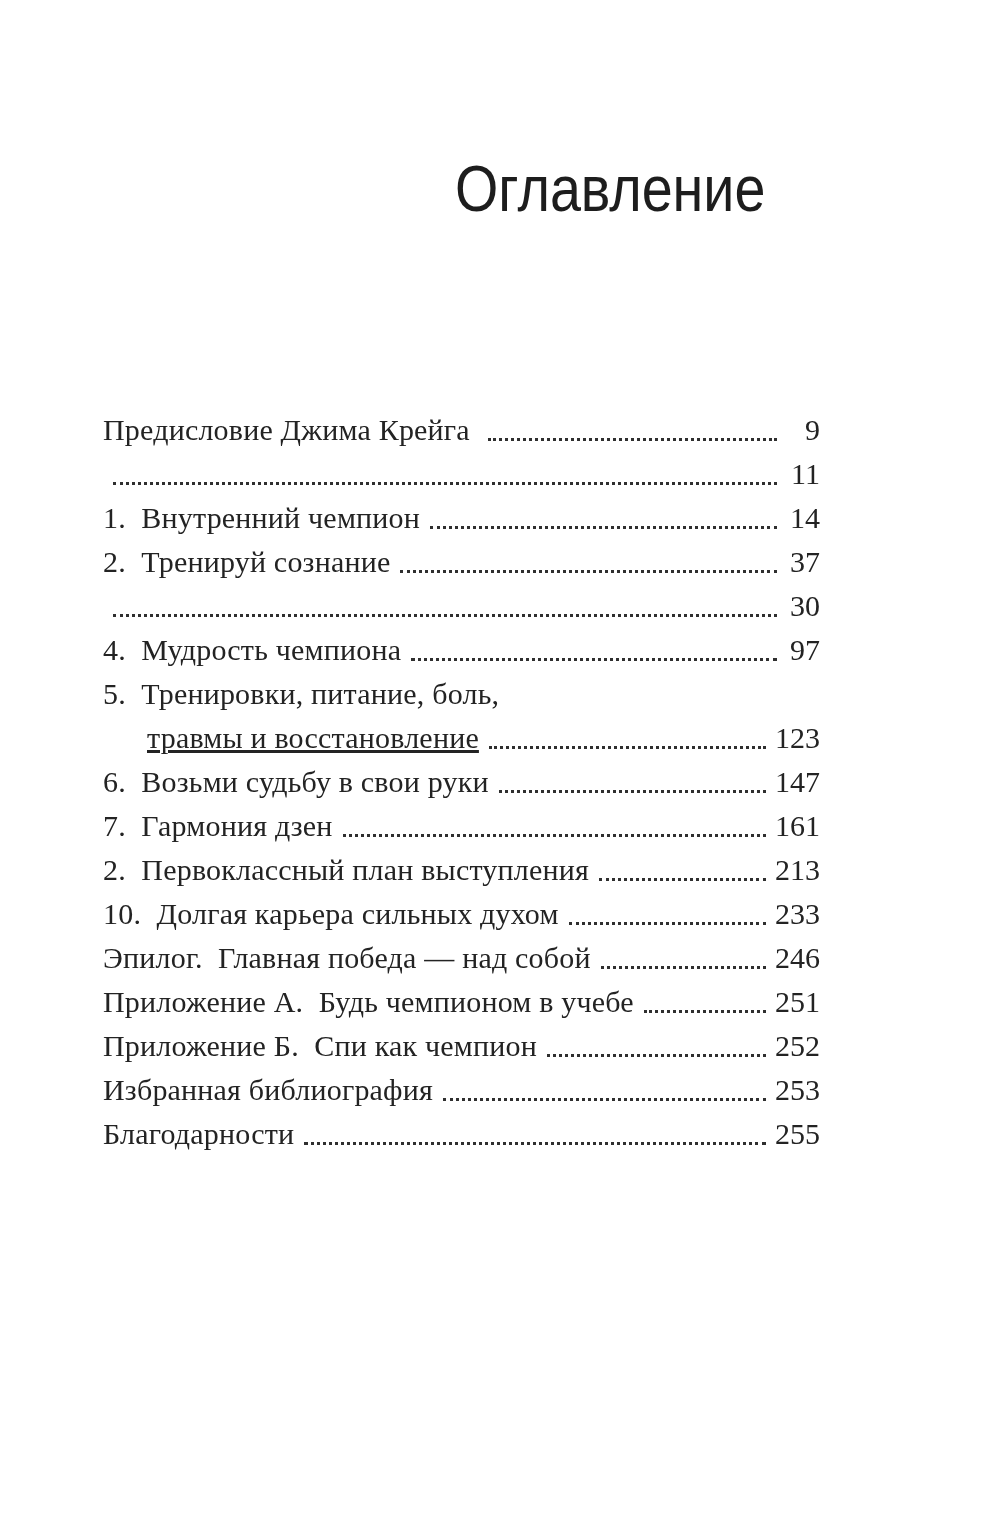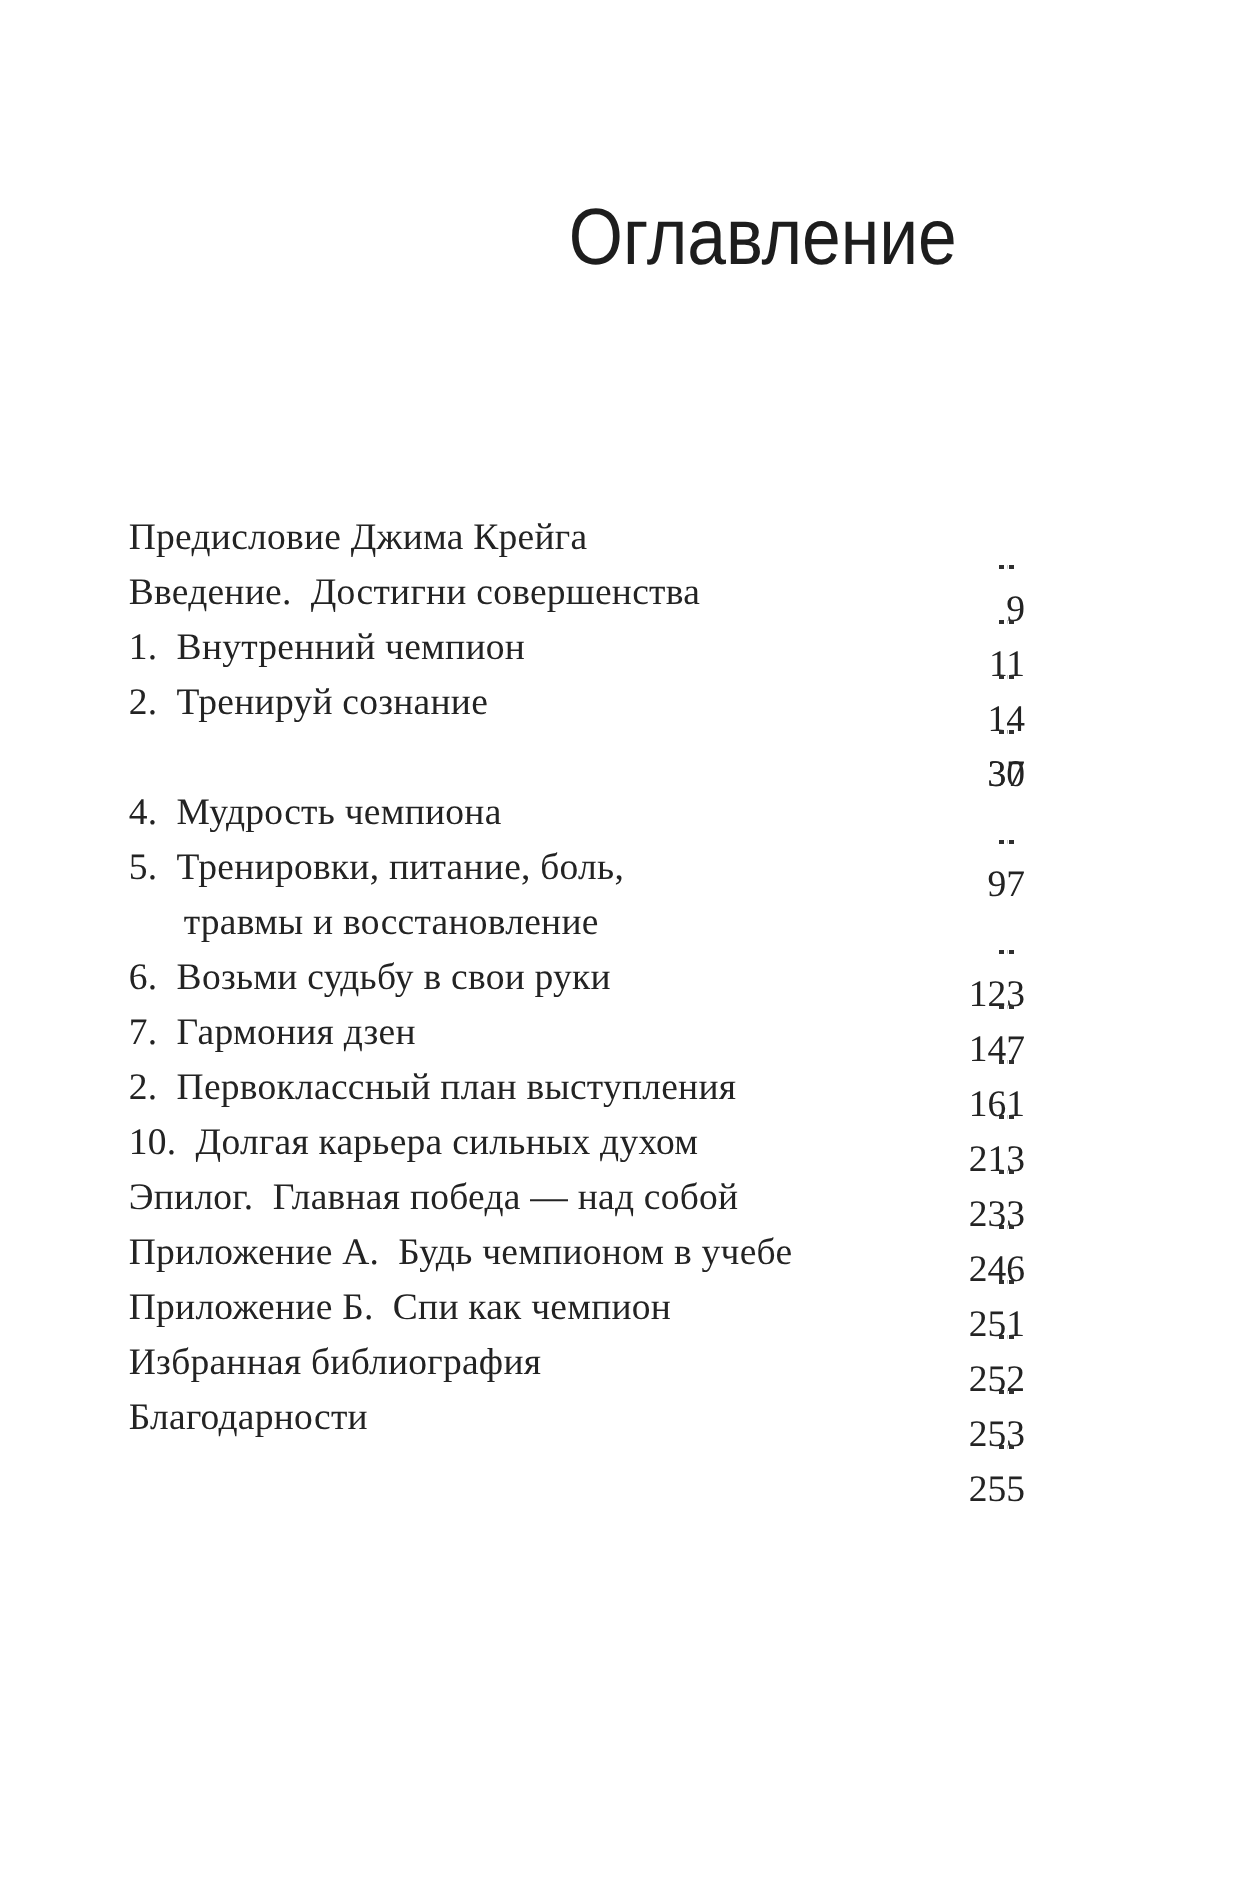--- a/index.html
+++ b/index.html
@@ -30,29 +30,28 @@
   .toc {
     position: absolute;
     left: 103px;
     top: 408px;
     width: 717px;
   }
   .row {
     display: flex;
     height: 44px;
     align-items: stretch;
-    flex-direction: column;
   }
   .lbl {
     font-size: 30px;
     line-height: 44px;
     white-space: pre;
     letter-spacing: 0.2px;
   }
-  .row.cont .lbl { padding-left: 44px; }
+  .row.cont .lbl { padding-left: 44px; text-decoration: underline; }
   .leader {
     flex: 1 1 auto;
     align-self: flex-end;
     height: 0;
     border-bottom: 3px dotted #2f2f2f;
     margin: 0 9px 11px 10px;
     min-width: 12px;
   }
   .pg {
     font-size: 30px;
@@ -71,21 +70,20 @@
 
   <div class="toc">
 
     <div class="row">
       <span class="lbl">Предисловие Джима Крейга </span>
       <span class="leader"></span>
       <span class="pg">9</span>
     </div>
 
     <div class="row">
-      <span class="lbl">Введение.  Достигни совершенства</span>
       <span class="leader"></span>
       <span class="pg">11</span>
     </div>
 
     <div class="row">
       <span class="lbl">1.  Внутренний чемпион</span>
       <span class="leader"></span>
       <span class="pg">14</span>
     </div>
 

